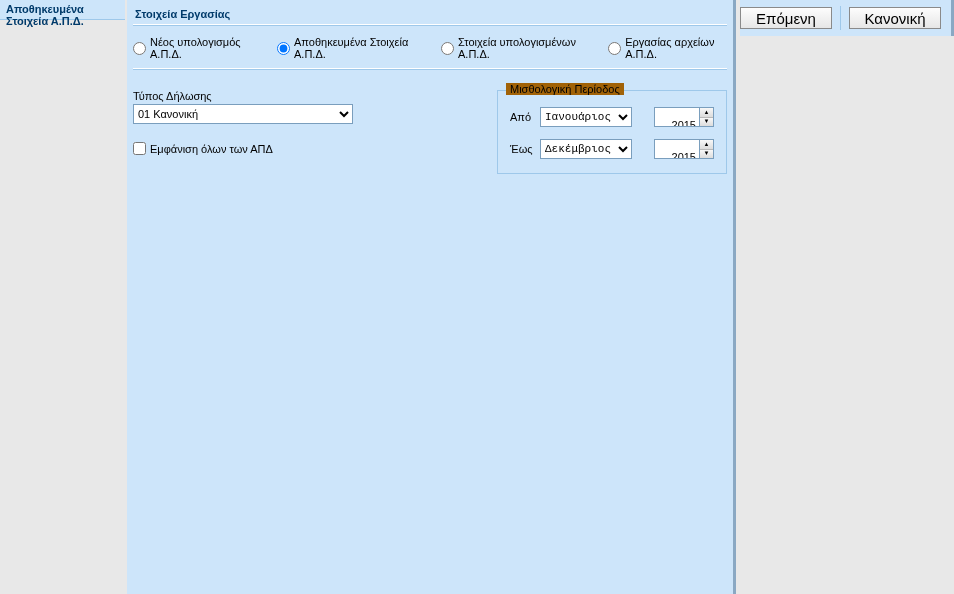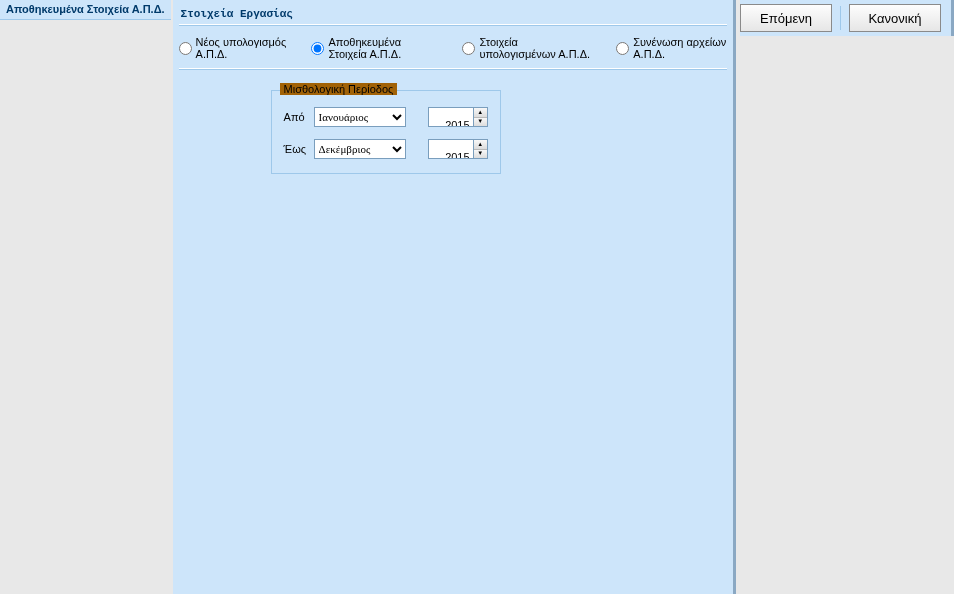--- a/index.html
+++ b/index.html
@@ -31,21 +31,20 @@
     border-right: 3px solid #8aa8c3;
     margin: 0 0 0 2px;
     display: flex;
     flex-direction: column;
     padding: 4px 6px 0 6px;
   }
   .section-header {
     font-weight: 700;
     color: #003a6a;
     margin: 4px 0 2px 2px;
-    font-family: Liberation Mono, monospace;
   }
   .section-sep {
     height: 2px;
     background: linear-gradient(to bottom, #fff 0, #fff 1px, #9ec8ea 1px, #9ec8ea 2px);
     margin: 2px 0 8px 0;
   }
   .radio-row {
     display: flex;
     gap: 24px;
     padding: 2px 0 4px 0;
@@ -103,21 +102,21 @@
     margin-top: 6px;
     margin-bottom: 12px;
   }
   .period-row:last-child { margin-bottom: 2px; }
   .period-label {
     width: 26px;
   }
   select.month {
     width: 92px;
     height: 20px;
-    font-family: Liberation Serif, serif;
+    font-family: Liberation Mono, monospace;
     font-size: 11px;
     background: #fff;
     border: 1px solid #7a9ebd;
   }
   .spinner {
     display: inline-flex;
     align-items: stretch;
     border: 1px solid #7a9ebd;
     background: #fff;
     height: 20px;
@@ -161,23 +160,23 @@
     border-right: 3px solid #8aa8c3;
     margin-left: 2px;
     display: flex;
     justify-content: flex-end;
     align-items: center;
     gap: 8px;
     padding-right: 10px;
   }
   .win-button {
     width: 92px;
-    height: 28px;
+    height: 22px;
     font-family: inherit;
-    font-size: 13px;
+    font-size: 15px;
     background: linear-gradient(#fdfdfd,#e6e6e6);
     border: 1px solid #8a8a8a;
     cursor: default;
   }
   .vsep {
     width: 1px; height: 24px;
     background: #9ec8ea;
   }
 </style>
 </head>
@@ -202,27 +201,37 @@
       <label class="radio-item">
         <input type="radio" name="mode" checked="" style="">
         <span class="label-small">Αποθηκευμένα Στοιχεία Α.Π.Δ.</span>
       </label>
       <label class="radio-item">
         <input type="radio" name="mode" style="">
         <span class="label-small">Στοιχεία υπολογισμένων Α.Π.Δ.</span>
       </label>
       <label class="radio-item">
         <input type="radio" name="mode" style="">
-        <span class="label-small">Συνένωση αρχείων Α.Π.Δ.</span>
+        <span class="label-small">Εργασίας αρχείων Α.Π.Δ.</span>
       </label>
     </div>
 
     <div class="section-sep" style="margin-top:4px;"></div>
 
     <div class="form-row">
+      <div class="col-left">
+        <div class="label-block">Τύπος Δήλωσης</div>
+        <select class="combo">
+          <option>01 Κανονική</option>
+        </select>
+        <div class="check-row">
+          <input type="checkbox" style="">
+          <span>Εμφάνιση όλων των ΑΠΔ</span>
+        </div>
+      </div>
 
       <div style="width:60px"></div>
 
       <div>
         <div class="fieldset">
           <div class="legend">Μισθολογική Περίοδος</div>
 
           <div class="period-row">
             <span class="period-label">Από</span>
             <select class="month">

